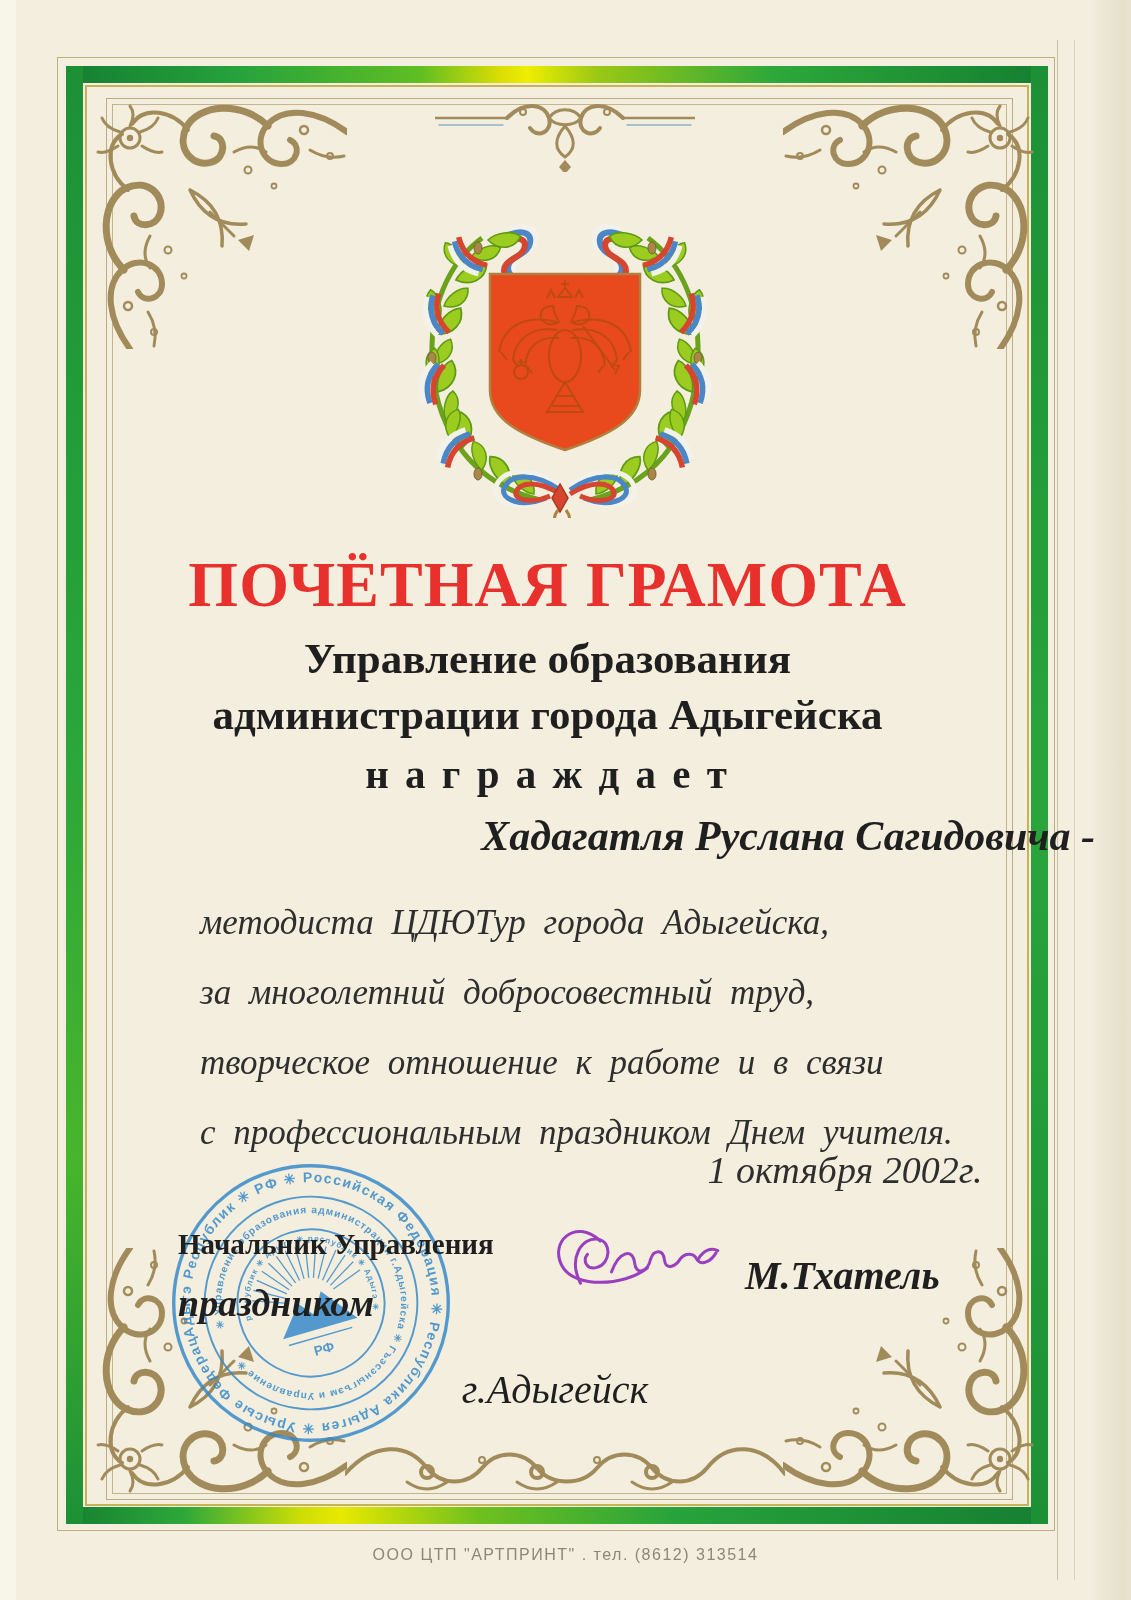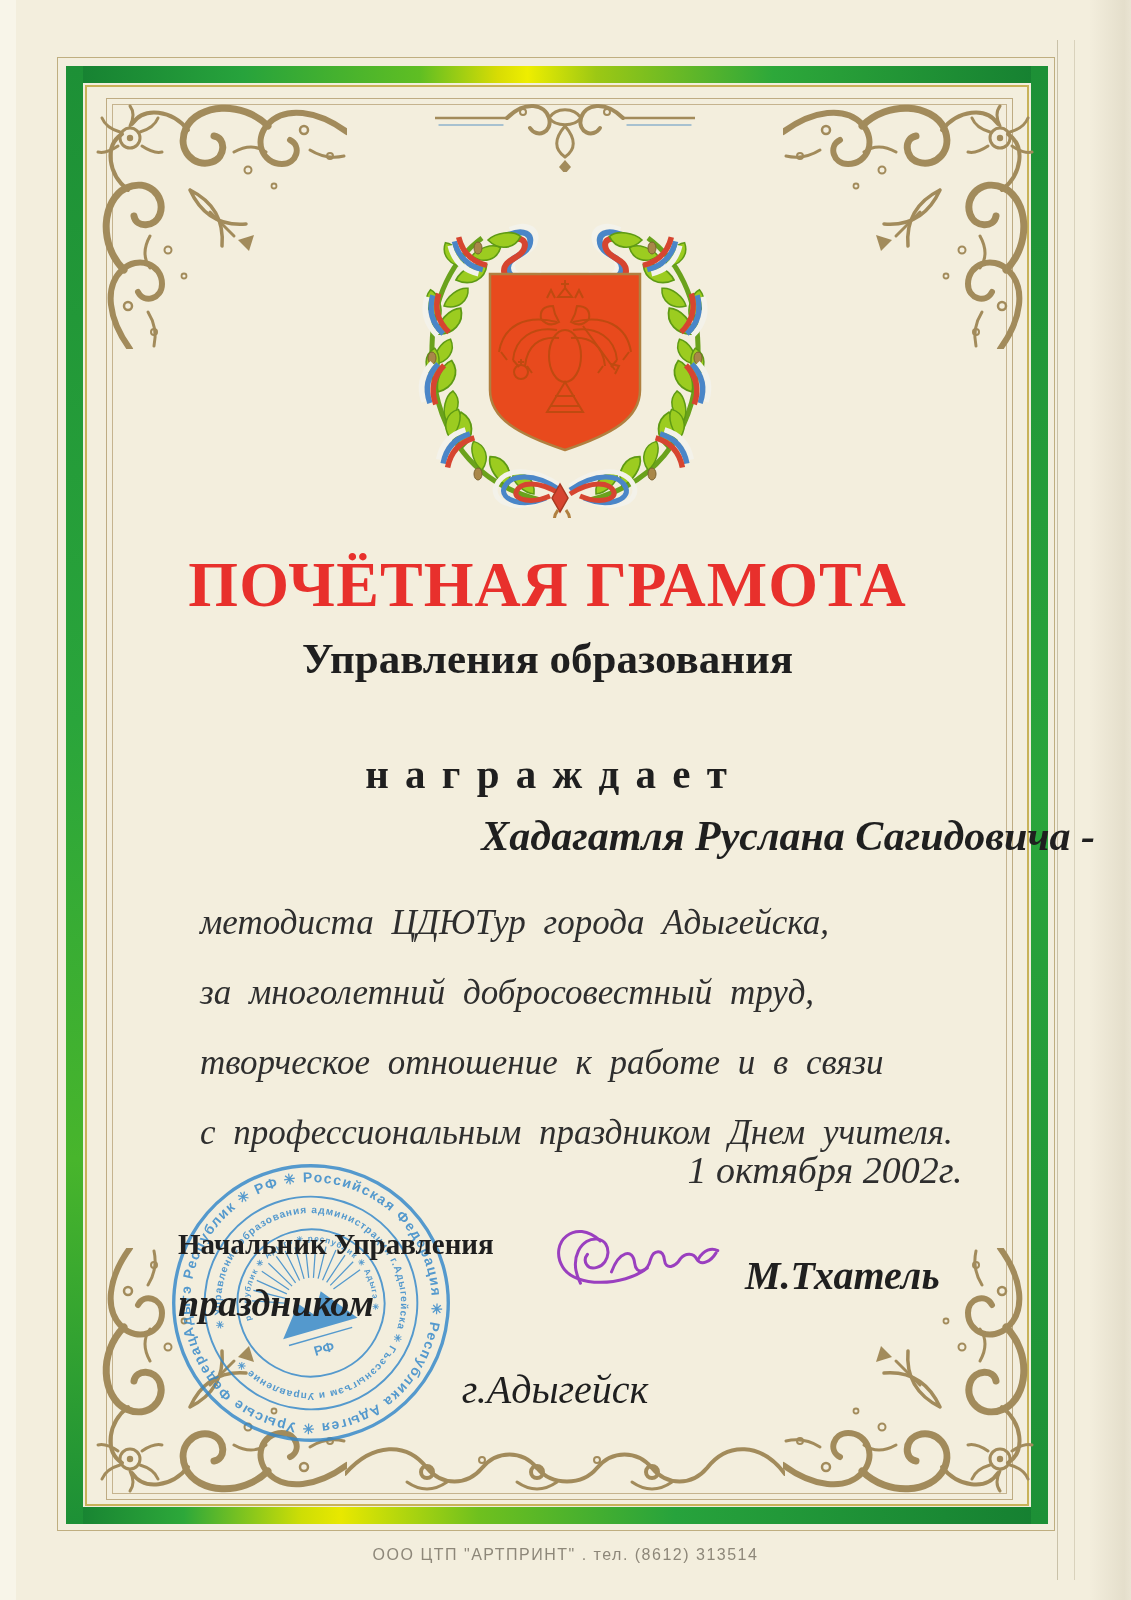--- a/index.html
+++ b/index.html
@@ -36,21 +36,21 @@
   .stamp{position:absolute;left:166px;top:1158px;width:290px;height:290px;}
   .signature{position:absolute;left:548px;top:1206px;width:200px;height:100px;}
   
   .txt{position:absolute;white-space:nowrap;color:#1f1f1f;}
   .title{left:0;top:548px;width:1095px;text-align:center;font-size:64px;font-weight:700;color:#e8302c;letter-spacing:1px;}
   .issuer1{left:0;top:634px;width:1095px;text-align:center;font-size:43px;font-weight:700;}
   .issuer2{left:0;top:690px;width:1095px;text-align:center;font-size:43px;font-weight:700;}
   .awards{left:0;top:750px;width:1095px;text-align:center;font-size:41px;font-weight:700;letter-spacing:3px;font-family:Liberation Serif, serif;}
   .recipient{left:0;top:812px;width:1095px;text-align:right;font-size:42px;font-weight:700;font-style:italic;}
   .bodytxt{position:absolute;left:200px;top:888px;width:790px;font-size:35px;font-style:italic;color:#2e2e2e;line-height:70px;word-spacing:9px;white-space:nowrap;}
-  .datetxt{left:660px;top:1148px;width:330px;text-align:center;font-size:38px;font-style:italic;color:#2e2e2e;}
+  .datetxt{left:680px;top:1148px;width:330px;text-align:center;font-size:38px;font-style:italic;color:#2e2e2e;}
   .sig1{left:178px;top:1228px;font-size:29px;font-weight:700;}
   .sig2{left:178px;top:1281px;font-size:38px;font-weight:700;font-style:italic;}
   .signame{left:745px;top:1252px;font-size:40px;font-weight:700;font-style:italic;}
   .city{left:0;top:1366px;width:1110px;text-align:center;font-size:40px;font-weight:400;font-style:italic;}
   .footer{left:0;top:1546px;width:1131px;text-align:center;font-family:"Liberation Sans",sans-serif;
     font-size:16px;color:#8d8779;letter-spacing:1.5px;}
 </style>
 </head>
 <body>
 
@@ -231,21 +231,22 @@
         <path d="M160,292 C132,272 104,274 96,292 C90,308 116,318 142,306" fill="none" stroke="#f3f2ea" stroke-width="5"></path>
         <path d="M160,296 C134,278 110,280 104,294 C100,306 122,314 146,304" fill="none" stroke="#4a86c8" stroke-width="5"></path>
         <path d="M160,300 C138,286 120,288 116,298 C114,306 132,310 150,302" fill="none" stroke="#d64530" stroke-width="5"></path>
       </g>
       <path d="M160,290 l-8,14 8,14 8,-14 z" fill="#d64530" stroke="#a83820" stroke-width="1.5"></path>
       <path d="M158,316 q-6,8 -2,14 M166,316 q6,8 2,14" fill="none" stroke="#b08040" stroke-width="3"></path>
     </g>
   </svg>
 
   <div class="txt title">ПОЧЁТНАЯ ГРАМОТА</div>
-  <div class="txt issuer1">Управления образования</div>
+  <div class="txt issuer1">Управление образования</div>
+  <div class="txt issuer2">администрации города Адыгейска</div>
   <div class="txt awards">н а г р а ж д а е т</div>
   <div class="txt recipient">Хадагатля Руслана Сагидовича  -</div>
 
   <div class="bodytxt">
     <div>методиста  ЦДЮТур  города  Адыгейска,</div>
     <div>за  многолетний  добросовестный  труд,</div>
     <div>творческое  отношение  к  работе  и  в связи</div>
     <div>с профессиональным  праздником  Днем  учителя.</div>
   </div>
 

